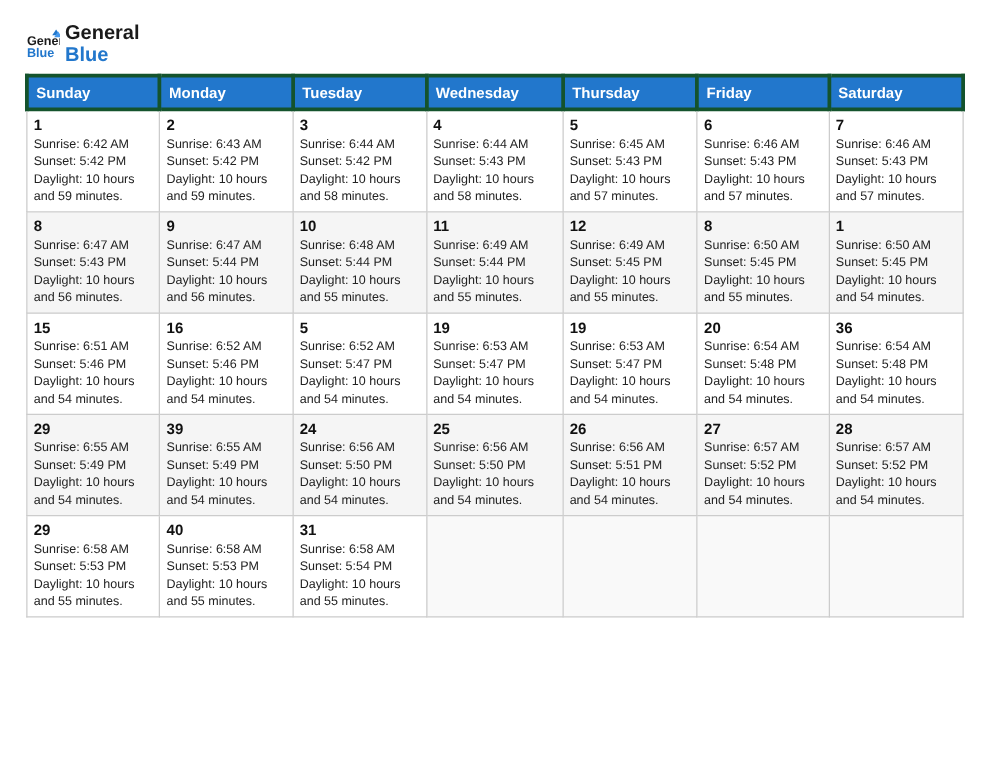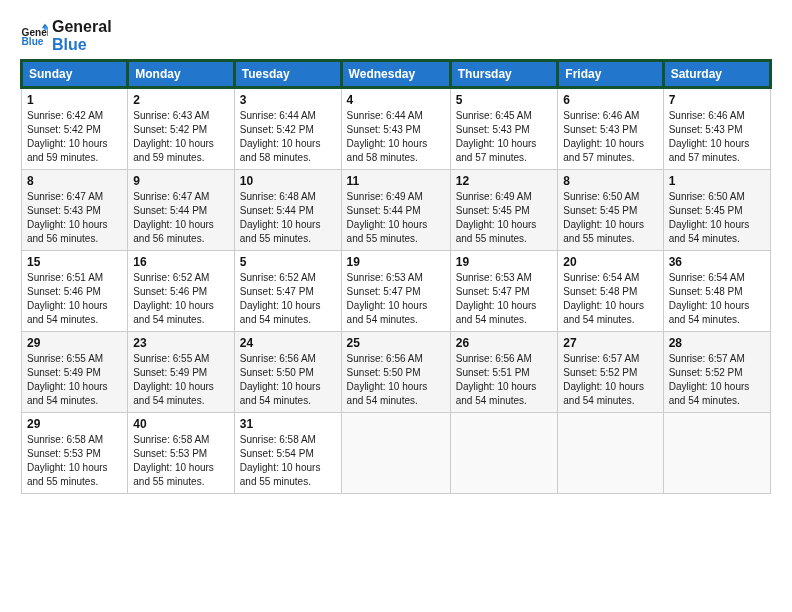--- a/index.html
+++ b/index.html
@@ -217,21 +217,21 @@
             <span class="day-num">36</span>
             <div class="day-info">Sunrise: 6:54 AM<br>Sunset: 5:48 PM<br>Daylight: 10 hours and 54 minutes.</div>
           </td>
         </tr>
         <tr>
           <td>
             <span class="day-num">29</span>
             <div class="day-info">Sunrise: 6:55 AM<br>Sunset: 5:49 PM<br>Daylight: 10 hours and 54 minutes.</div>
           </td>
           <td>
-            <span class="day-num">23</span>
+            <span class="day-num">39</span>
             <div class="day-info">Sunrise: 6:55 AM<br>Sunset: 5:49 PM<br>Daylight: 10 hours and 54 minutes.</div>
           </td>
           <td>
             <span class="day-num">24</span>
             <div class="day-info">Sunrise: 6:56 AM<br>Sunset: 5:50 PM<br>Daylight: 10 hours and 54 minutes.</div>
           </td>
           <td>
             <span class="day-num">25</span>
             <div class="day-info">Sunrise: 6:56 AM<br>Sunset: 5:50 PM<br>Daylight: 10 hours and 54 minutes.</div>
           </td>

